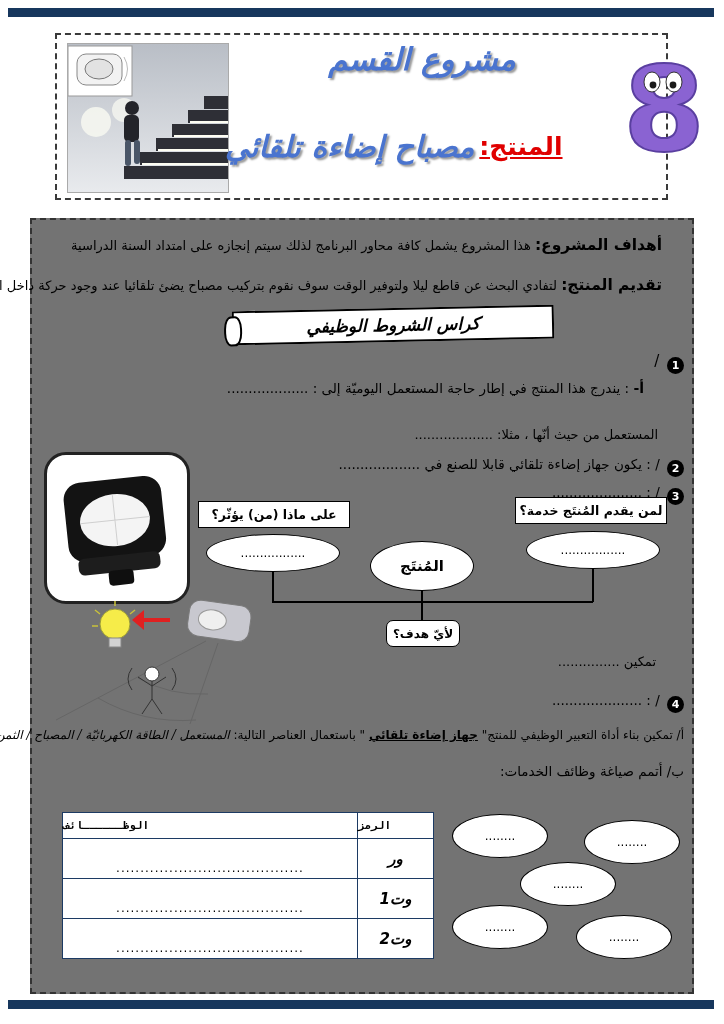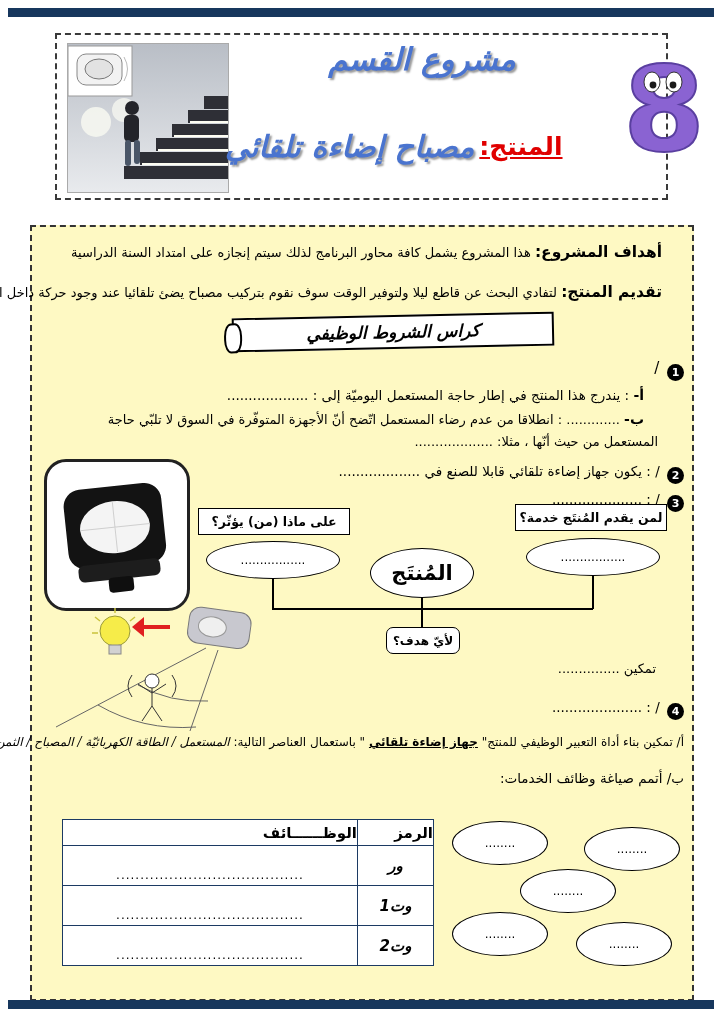--- a/index.html
+++ b/index.html
@@ -10,39 +10,39 @@
   }
   .hbar { position:absolute; left:8px; width:706px; height:9px; background:#17375d; }
   .header-box { position:absolute; left:55px; top:33px; width:613px; height:167px; border:2px dashed #3a3a3a; background:#fff; }
   .photo { position:absolute; left:10px; top:8px; width:162px; height:150px; border:1px solid #aaa; overflow:hidden; }
   .ornate { color:#4a74cf; font-weight:bold; font-style:italic; text-shadow:2px 2px 2px #9a9a9a; }
   .title { position:absolute; left:195px; top:6px; width:340px; text-align:center; font-size:31px; white-space:nowrap; }
   .product-line { position:absolute; left:168px; right:16px; top:94px; text-align:left; white-space:nowrap; }
   .prod-label { color:#e00000; font-weight:bold; font-size:25px; text-decoration:underline; vertical-align:middle; }
   .prod-name { font-size:30px; vertical-align:middle; }
   .badge8 { position:absolute; left:618px; top:46px; width:90px; height:128px; z-index:3; }
-  .main-box { position:absolute; left:30px; top:225px; width:664px; height:776px; border:2px dashed #333; background:#fef9c3; }
+  .main-box { position:absolute; left:30px; top:218px; width:664px; height:776px; border:2px dashed #333; background:#737373; }
   .line { position:absolute; white-space:nowrap; font-size:13px; }
   .lbl-strong { font-weight:bold; font-size:15.5px; }
   .nbadge { display:inline-flex; align-items:center; justify-content:center; width:17px; height:17px; border-radius:50%; background:#000; color:#fff; font-size:11px; font-weight:bold; margin-left:3px; vertical-align:-3px; }
   .sub-label { font-weight:bold; font-size:14px; }
   .banner { position:absolute; left:200px; top:88px; width:322px; height:34px; border:2px solid #000; background:#fff; transform:rotate(-1.2deg); display:flex; align-items:center; justify-content:center; font-size:17px; font-weight:bold; font-style:italic; }
   .banner::before { content:""; position:absolute; left:-10px; top:3px; width:14px; height:26px; border:2px solid #000; border-radius:7px/13px; background:#fff; }
   .sensor-box { position:absolute; left:12px; top:232px; width:146px; height:152px; border:3px solid #222; border-radius:22px; background:#fff; overflow:hidden; }
   .qbox { position:absolute; border:1.3px solid #000; background:#fff; display:flex; align-items:center; justify-content:center; font-size:12.5px; font-weight:bold; white-space:nowrap; }
   .oval { position:absolute; border:1.5px solid #000; border-radius:50%; background:#fff; display:flex; align-items:center; justify-content:center; font-size:12px; }
-  .oval.center { font-size:21px; font-weight:bold; }
+  .oval.center { font-size:15px; font-weight:bold; }
   .cline { position:absolute; background:#000; }
   .illus { position:absolute; left:8px; top:378px; width:310px; height:128px; }
   .task-a { font-size:12px; }
   .prod-bold { font-weight:bold; text-decoration:underline; }
   .elements { font-style:italic; font-weight:normal; font-family:"DejaVu Serif", serif; }
   .spec-table { position:absolute; left:30px; top:592px; width:372px; border-collapse:collapse; background:#fff; }
   .spec-table th, .spec-table td { border:1.6px solid #1c3a63; }
-  .spec-table th { height:26px; font-size:15px; font-weight:bold; text-align:right; }
+  .spec-table th { height:26px; font-size:11px; font-weight:bold; text-align:left;font-family:Liberation Mono, monospace; }
   .spec-table td.code { width:76px; text-align:center; font-weight:bold; font-size:15px; font-style:italic; }
   .spec-table td.fn { text-align:center; font-size:12px; height:40px; vertical-align:bottom; padding-bottom:3px; letter-spacing:1px; }
   .bubble { position:absolute; width:96px; height:44px; border:1.5px solid #000; border-radius:50%; background:#fff; display:flex; align-items:center; justify-content:center; font-size:12px; }
 </style>
 </head>
 <body>
 
 <div class="hbar" style="top:8px"></div>
 
 <div class="header-box">
@@ -120,24 +120,20 @@
   </div>
 
   <div class="line" style="top:132px; right:8px; font-size:15px;">
     <span class="nbadge">1</span>
     <span>/</span>
   </div>
   <div class="line" style="top:160px; right:48px; font-size:13.5px;">
     <span class="sub-label">أ-</span>
     <span>: يندرج هذا المنتج في إطار حاجة المستعمل اليوميّة إلى : ...................</span>
   </div>
-  <div class="line" style="top:184px; right:48px;">
-    <span class="sub-label">ب-</span>
-    <span>............. : انطلاقا من عدم رضاء المستعمل اتّضح أنّ الأجهزة المتوفّرة في السوق لا تلبّي حاجة</span>
-  </div>
   <div class="line" style="top:207px; right:34px;">
     <span>المستعمل من حيث أنّها ، مثلا: ...................</span>
   </div>
 
   <div class="line" style="top:236px; right:8px; font-size:13.5px;">
     <span class="nbadge">2</span>
     <span>/ : يكون جهاز إضاءة تلقائي قابلا للصنع في ...................</span>
   </div>
   <div class="line" style="top:264px; right:8px; font-size:13.5px;">
     <span class="nbadge">3</span>

